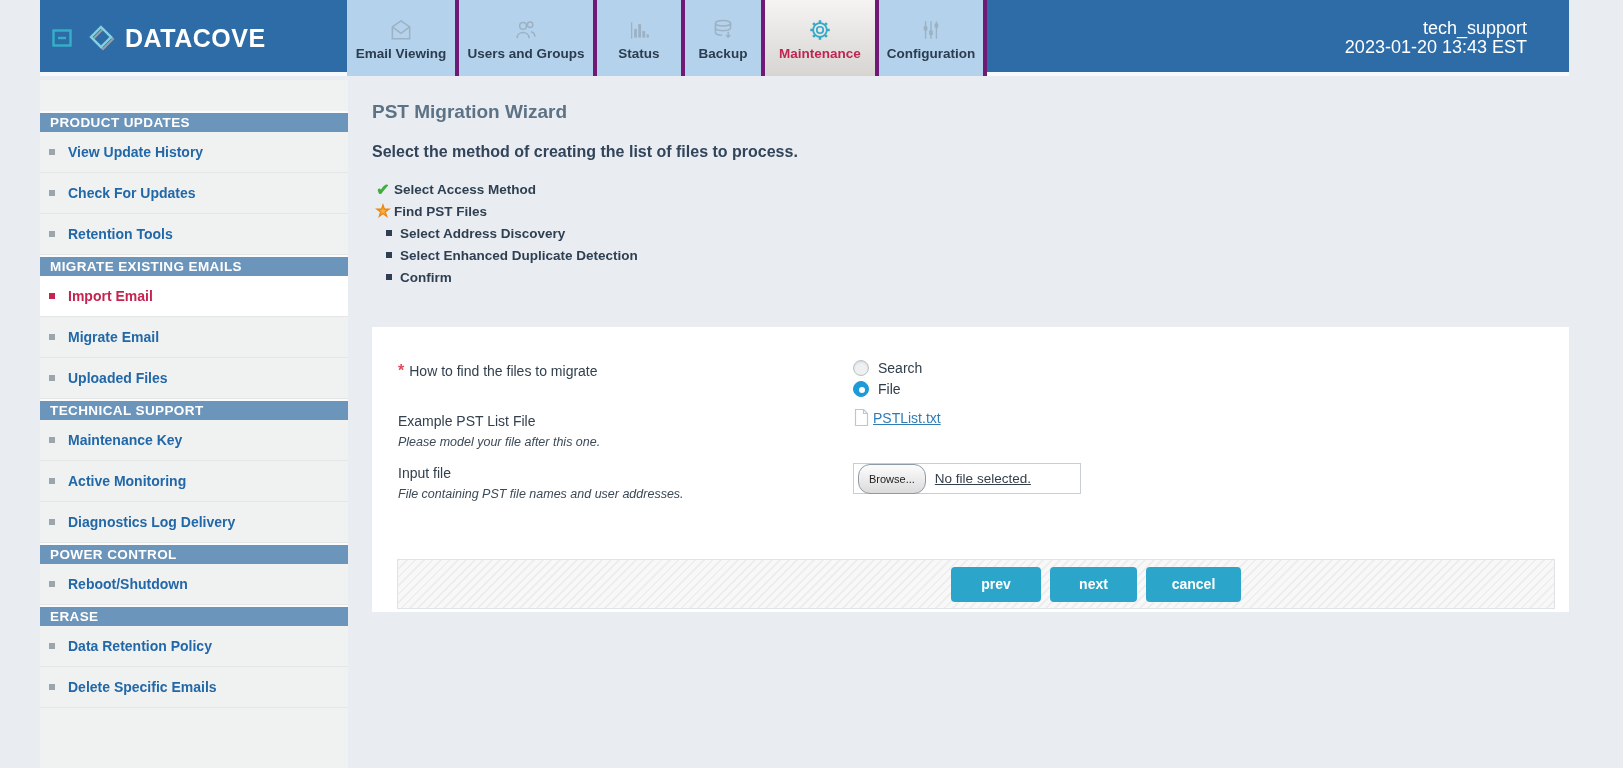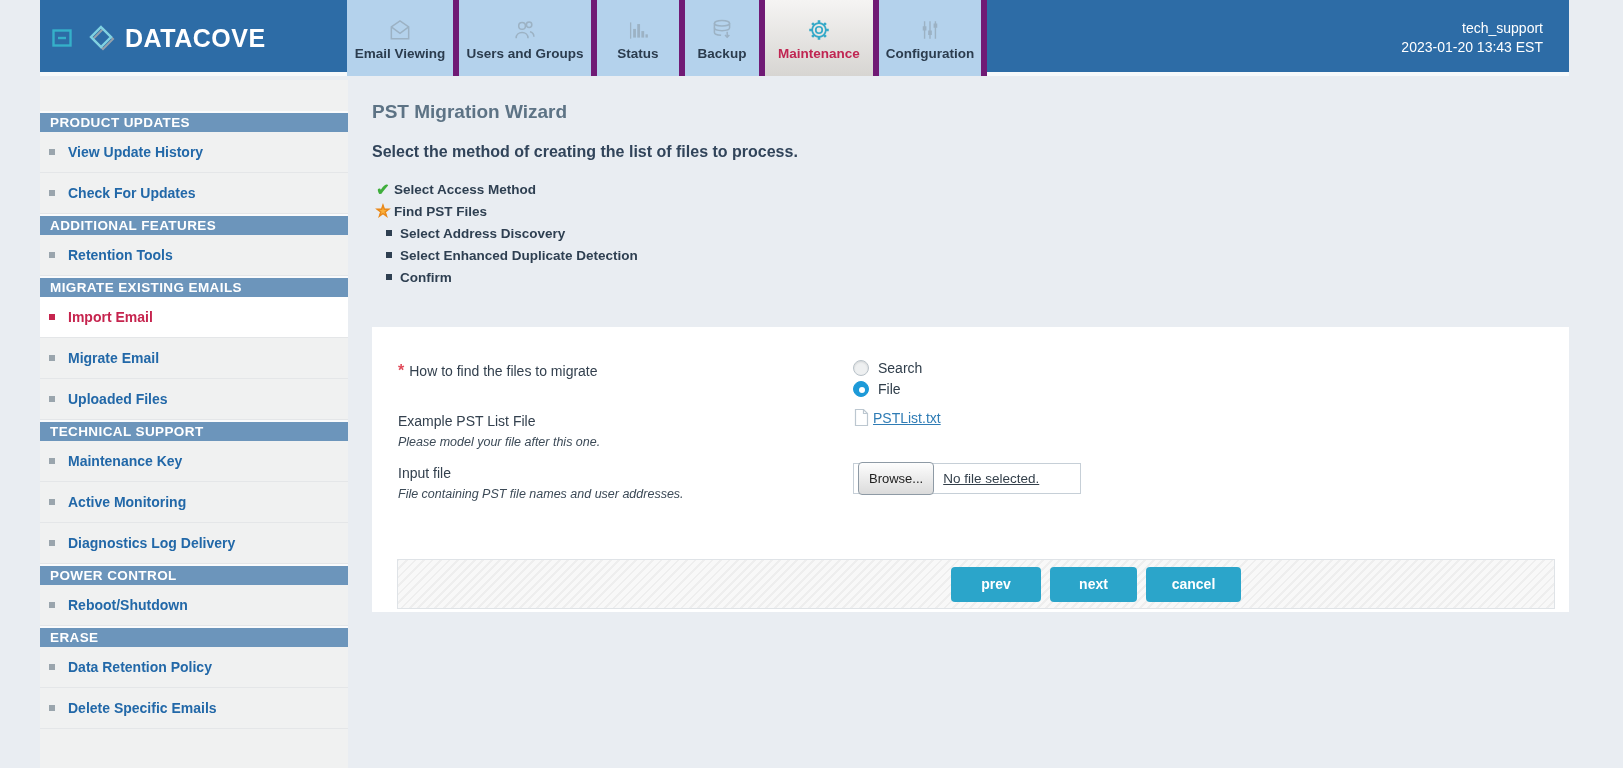--- a/index.html
+++ b/index.html
@@ -9,34 +9,34 @@
 
   
   header { position:absolute; top:0; left:0; right:0; height:76px;
            background:#2d6ca6; border-bottom:4px solid #f6f9fb; }
   .brand { position:absolute; left:12px; top:0; height:76px; display:flex; align-items:center; gap:15px; }
   .collapse-btn { display:flex; cursor:pointer; }
   .logo-wrap { display:flex; align-items:center; gap:8px; }
   .brand-text { color:#ffffff; font-weight:bold; font-size:25px; letter-spacing:.5px; }
 
   .tabs { position:absolute; left:307px; top:0; height:76px; display:flex; }
-  .tab { height:76px; background:#b4d2ec; border-right:6px solid #701a75;
+  .tab { height:76px; background:#b4d2ec; border-right:4px solid #701a75;
          display:flex; flex-direction:column; align-items:center; justify-content:center;
          gap:3px; cursor:pointer; }
   .tab .ticon { color:#9cb2c4; height:28px; display:flex; align-items:flex-end; }
   .tab .tlabel { font-size:13.5px; font-weight:bold; color:#2b3c4e; }
   .tab.active { background:linear-gradient(#f5f4f3,#d7d5d2); }
   .tab.active .tlabel { color:#c02552; }
   .tab.active .ticon { color:#35a9c8; }
   .t-email{width:112px}.t-users{width:138px}.t-status{width:88px}
   .t-backup{width:80px}.t-maint{width:114px}.t-config{width:108px}
 
-  .userinfo { position:absolute; right:0; top:0; height:76px; padding-right:26px;
+  .userinfo { position:absolute; right:0; top:0; height:76px; padding-right:42px;
               display:flex; flex-direction:column; align-items:flex-end; justify-content:center;
-              color:#ffffff; font-size:14px; line-height:19px; }
+              color:#ffffff; font-size:18px; line-height:19px; }
 
   
   aside { position:absolute; left:0; top:80px; bottom:0; width:308px;
           background:#f0f1f1; padding-top:31px; overflow:hidden; }
   .sec-h { height:21px; background:#6c95bb; border-top:2px solid #fafbfc;
            color:#ffffff; font-size:13.5px; font-weight:bold; letter-spacing:.4px;
            display:flex; align-items:center; padding-left:10px; text-transform:uppercase; }
   .s-item { height:41px; display:flex; align-items:center; border-bottom:1px solid #e4e6e8;
             cursor:pointer; }
   .s-item .blt { width:6px; height:6px; background:#9aa5ad; margin:0 13px 0 9px; flex:none; }
@@ -74,23 +74,23 @@
   .rb { width:16px; height:16px; border-radius:50%; background:#eef0f1;
         border:1px solid #b9c2c9; box-shadow:inset 0 1px 2px rgba(0,0,0,.12); position:relative; flex:none; }
   .rb.sel { background:#1d9ad8; border-color:#1d9ad8; box-shadow:none; }
   .rb.sel::after { content:""; position:absolute; left:5px; top:5px; width:6px; height:6px;
                    border-radius:50%; background:#ffffff; }
 
   .filelink { display:inline-flex; align-items:center; gap:4px; color:#2f7cb5;
               font-size:14px; text-decoration:underline; cursor:pointer; margin-top:-3px; }
   .fileinput { width:228px; height:31px; border:1px solid #c6cfd7; background:#ffffff;
                display:flex; align-items:center; padding:0 4px; cursor:pointer; }
-  .browse { font-family:"Liberation Sans", sans-serif; font-size:13px; color:#222222;
+  .browse { font-family:"Liberation Sans", sans-serif; font-size:11px; color:#222222;
             background:linear-gradient(#fdfdfd,#dbdbdb); border:1px solid #8e9aa5;
-            border-radius:4px; padding:8px 10px; margin-right:9px; cursor:pointer; }
+            border-radius:12px; padding:8px 10px; margin-right:9px; cursor:pointer; }
   .nofile { font-size:13.5px; color:#333f4a;text-decoration:underline; }
 
   .btnbar { position:absolute; left:25px; right:14px; bottom:3px; height:50px;
             background:repeating-linear-gradient(315deg,#f8f8f8 0 4px,#eeeeee 4px 6px);
             border:1px solid #dfe3e7; display:flex; align-items:center; justify-content:center;
             gap:9px; padding-left:240px; }
   .wbtn { font-family:"Liberation Sans", sans-serif; background:#2ba5ca; color:#ffffff;
           font-size:14px; font-weight:bold; border:none; border-radius:4px; height:35px;
           cursor:pointer; }
   .wbtn.b-prev{width:90px}.wbtn.b-next{width:87px}.wbtn.b-cancel{width:95px}
@@ -193,21 +193,20 @@
     <div class="sec-h">PRODUCT UPDATES</div>
     <div class="s-item">
       <span class="blt"></span>
       <span class="s-label">View Update History</span>
     </div>
     <div class="s-item">
       <span class="blt"></span>
       <span class="s-label">Check For Updates</span>
     </div>
 
-    <div class="sec-h">ADDITIONAL FEATURES</div>
     <div class="s-item">
       <span class="blt"></span>
       <span class="s-label">Retention Tools</span>
     </div>
 
     <div class="sec-h">MIGRATE EXISTING EMAILS</div>
     <div class="s-item active">
       <span class="blt"></span>
       <span class="s-label">Import Email</span>
     </div>

